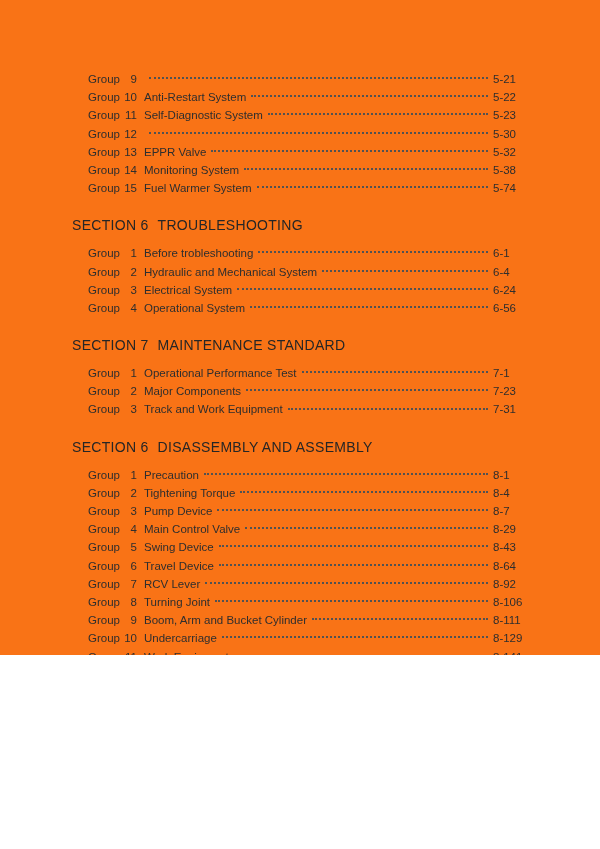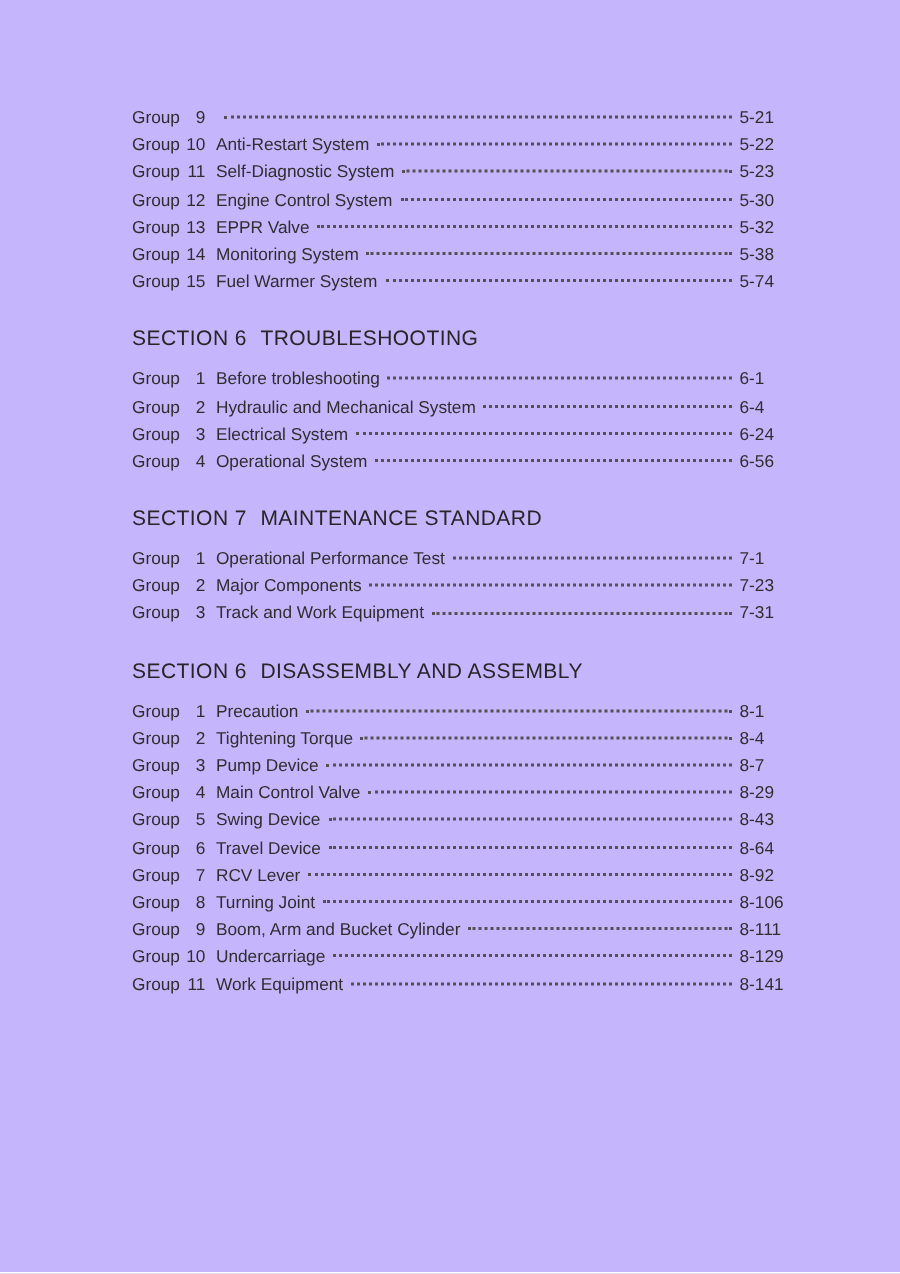--- a/index.html
+++ b/index.html
@@ -3,36 +3,36 @@
 <meta charset="utf-8">
 <style>
   html, body {
     margin: 0;
     padding: 0;
     background: #ffffff;
   }
   .page {
     position: relative;
     width: 600px;
-    height: 848px;
-    background: #c4b5fd;
+    height: 655px;
+    background: #f97316;
     box-sizing: border-box;
     padding: 70px 77px 0 72px;
     font-family: "Liberation Sans", "DejaVu Sans", sans-serif;
     color: #2e2e2e;
     overflow: hidden;
   }
   .toc-section { margin: 0; }
   .section-heading {
     font-size: 14px;
     font-weight: 400;
     line-height: 20px;
     letter-spacing: 0.3px;
     color: #262626;
-    margin: 18px 0 9px 16px;
+    margin: 18px 0 9px 0;
     white-space: nowrap;
   }
   .section-heading .sec-label { margin-right: 9px; }
   .toc-list { margin: 0; }
   .toc-row {
     display: flex;
     align-items: center;
     height: 18.2px;
     font-size: 11.5px;
     line-height: 18.2px;
@@ -85,21 +85,20 @@
           <div class="toc-row">
             <span class="grp">Group</span>
             <span class="num">11</span>
             <span class="title">Self-Diagnostic System</span>
             <span class="leader"></span>
             <span class="pg">5-23</span>
           </div>
           <div class="toc-row">
             <span class="grp">Group</span>
             <span class="num">12</span>
-            <span class="title">Engine Control System</span>
             <span class="leader"></span>
             <span class="pg">5-30</span>
           </div>
           <div class="toc-row">
             <span class="grp">Group</span>
             <span class="num">13</span>
             <span class="title">EPPR Valve</span>
             <span class="leader"></span>
             <span class="pg">5-32</span>
           </div>

